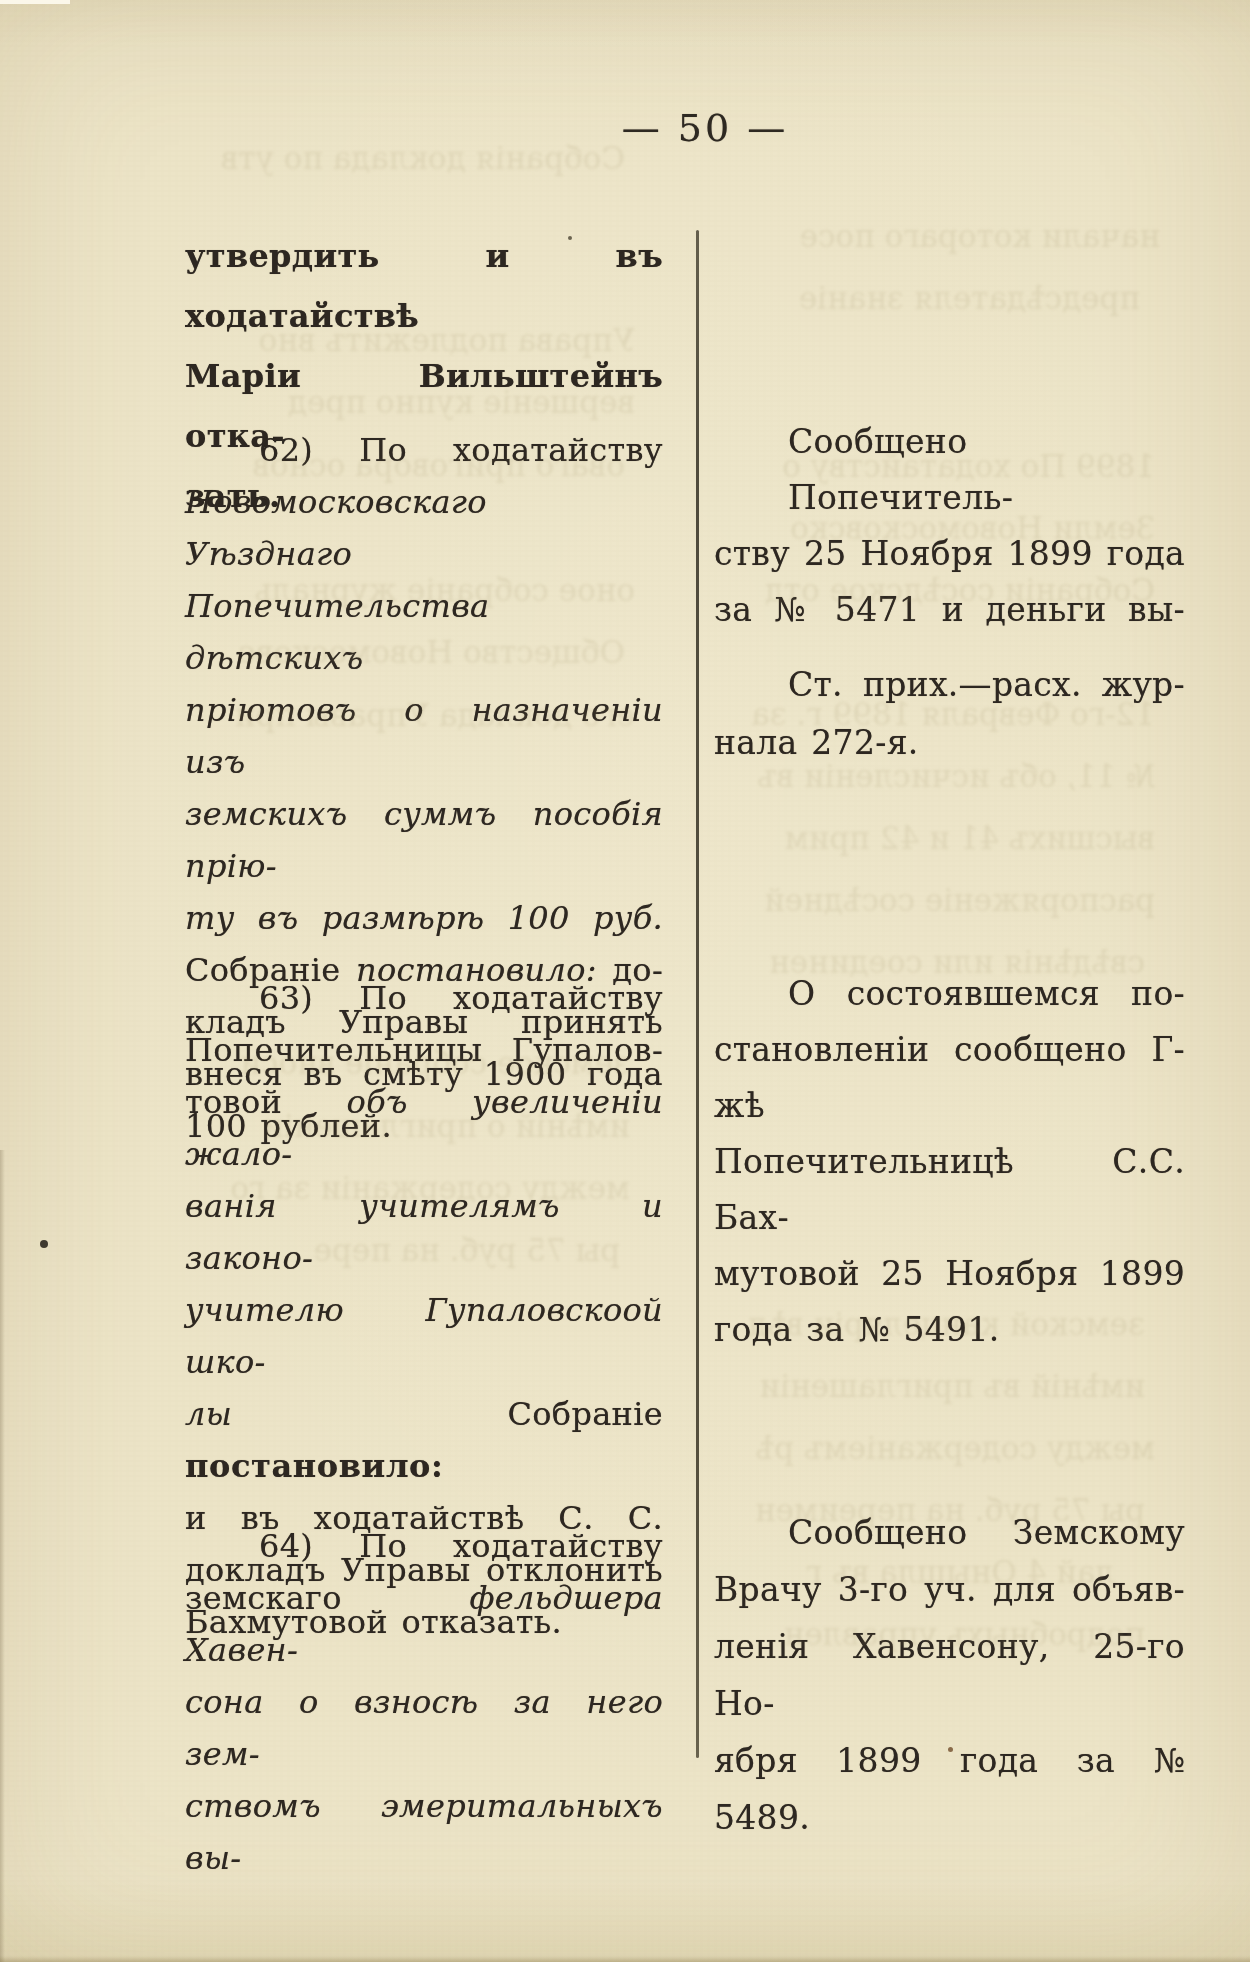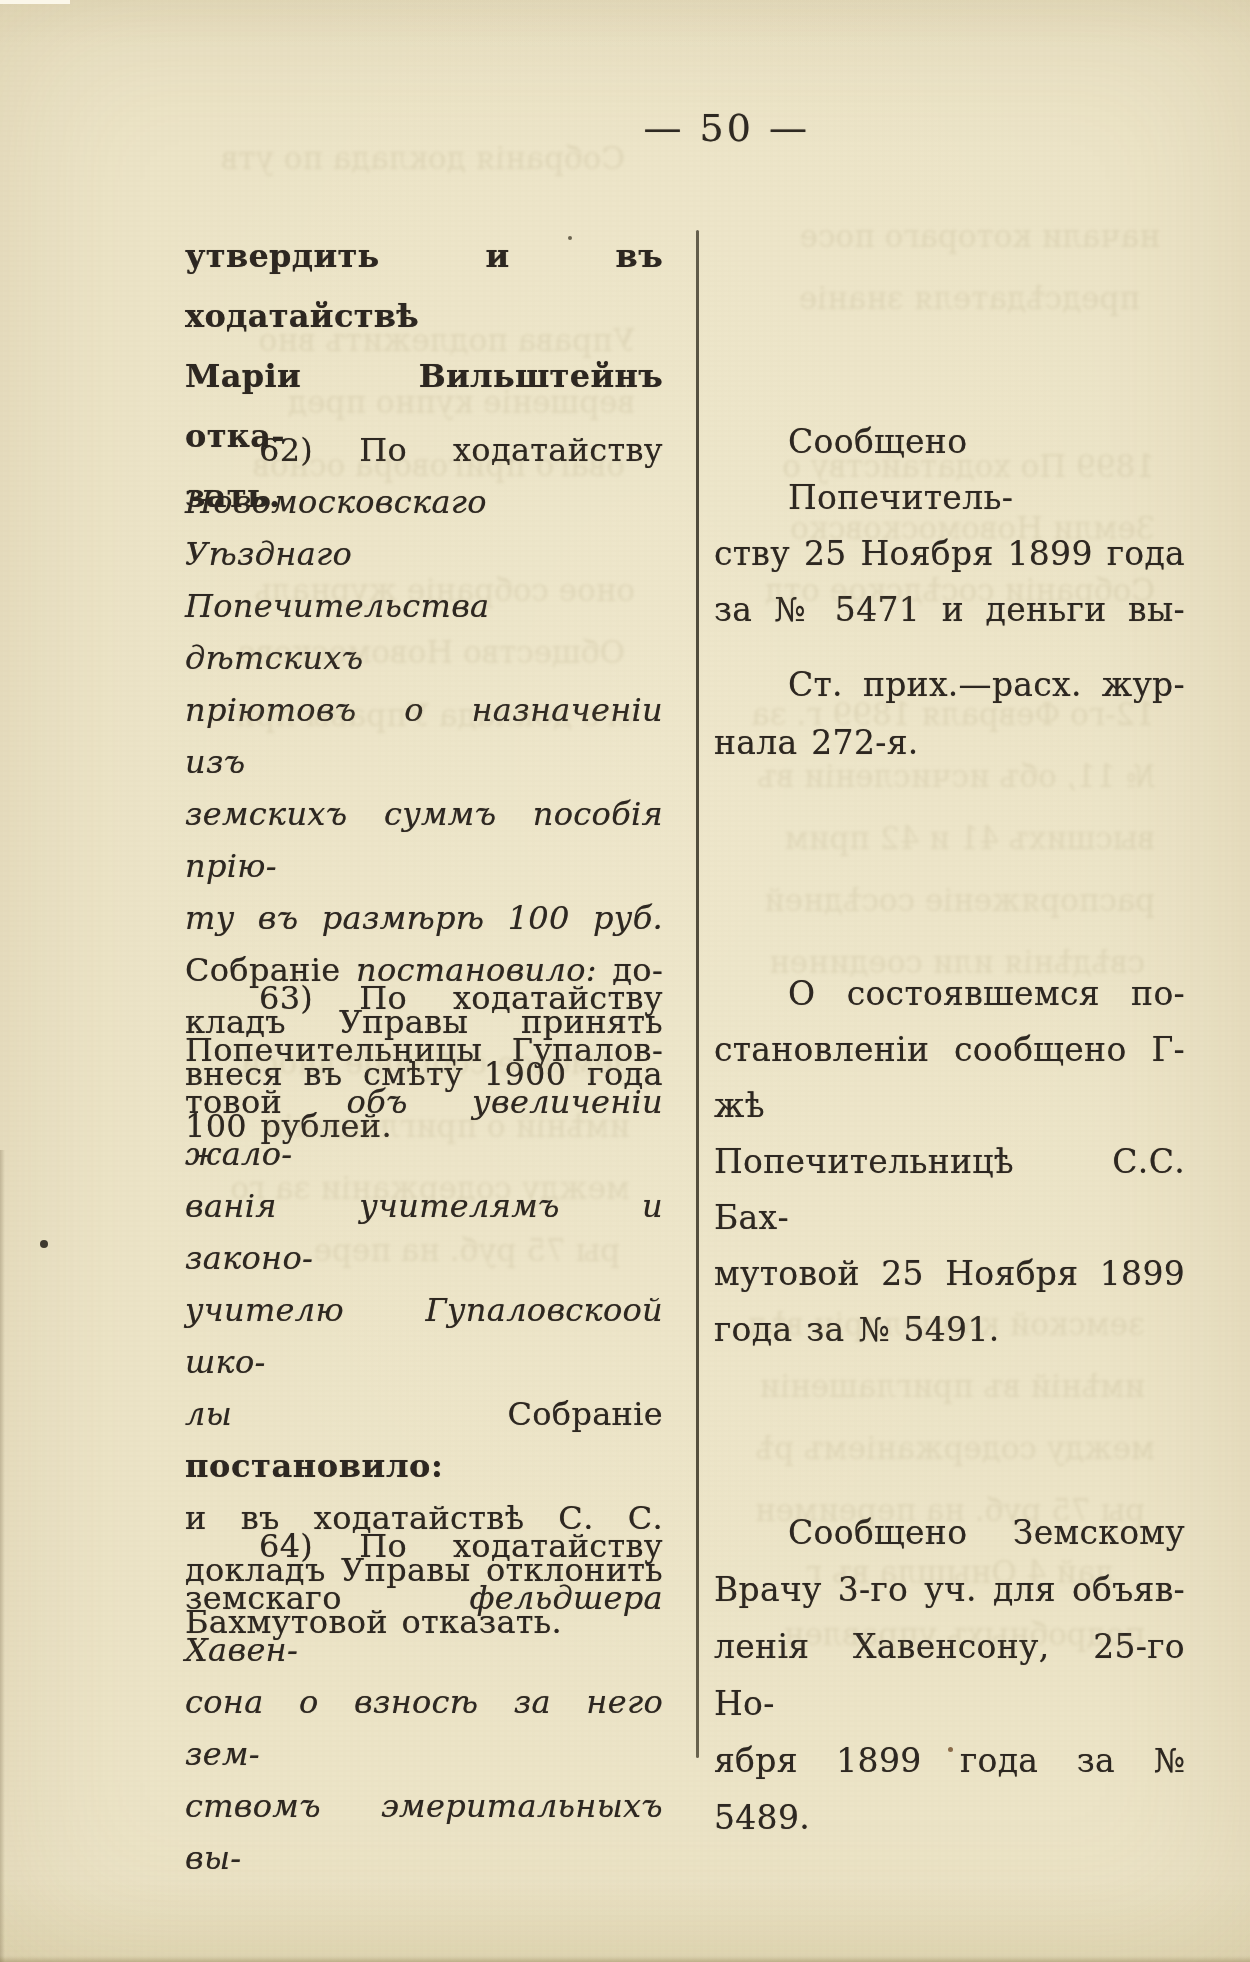--- a/index.html
+++ b/index.html
@@ -10,21 +10,21 @@
     background-image:
       radial-gradient(ellipse at 52% 38%, rgba(255,252,238,.10), rgba(0,0,0,0) 65%),
       linear-gradient(180deg,#e7dec0 0px,#ece4c7 45px,#ece4c7 1880px,#e4dbb9 1962px);
     box-shadow:inset 0 0 150px rgba(140,112,58,.15);
     color:#2d2721;
   }
   .grain{position:absolute;inset:0;pointer-events:none;opacity:.5;
     background-image:repeating-linear-gradient(0deg,rgba(150,130,80,.022) 0 2px,rgba(0,0,0,0) 2px 5px),
                      repeating-linear-gradient(90deg,rgba(150,130,80,.018) 0 3px,rgba(0,0,0,0) 3px 7px);}
   .corner-sliver{position:absolute;left:0;top:0;width:70px;height:4px;background:#fbf7ea;}
-  .page-number{position:absolute;left:600px;top:106px;width:210px;text-align:right;
+  .page-number{position:absolute;left:600px;top:106px;width:210px;text-align:center;
     font-size:38px;letter-spacing:3px;color:#2e2922;text-shadow:0 0 .8px rgba(40,33,22,.5);}
   .divider{position:absolute;left:696px;top:230px;width:3px;height:1528px;
     background:linear-gradient(180deg,#55503f,#3e3a2d 15%,#45402f 85%,#5a5440);border-radius:2px;opacity:.9;}
   .col{position:absolute;top:0;}
   .col-left{left:185px;width:478px;font-size:32px;}
   .col-right{left:714px;width:471px;font-size:33px;}
   .para{position:absolute;left:0;width:100%;}
   .line{text-align:justify;text-align-last:justify;letter-spacing:.3px;word-spacing:3px;
     text-shadow:0 0 .7px rgba(43,36,24,.55);white-space:normal;}
   .line.last{text-align-last:left;}

